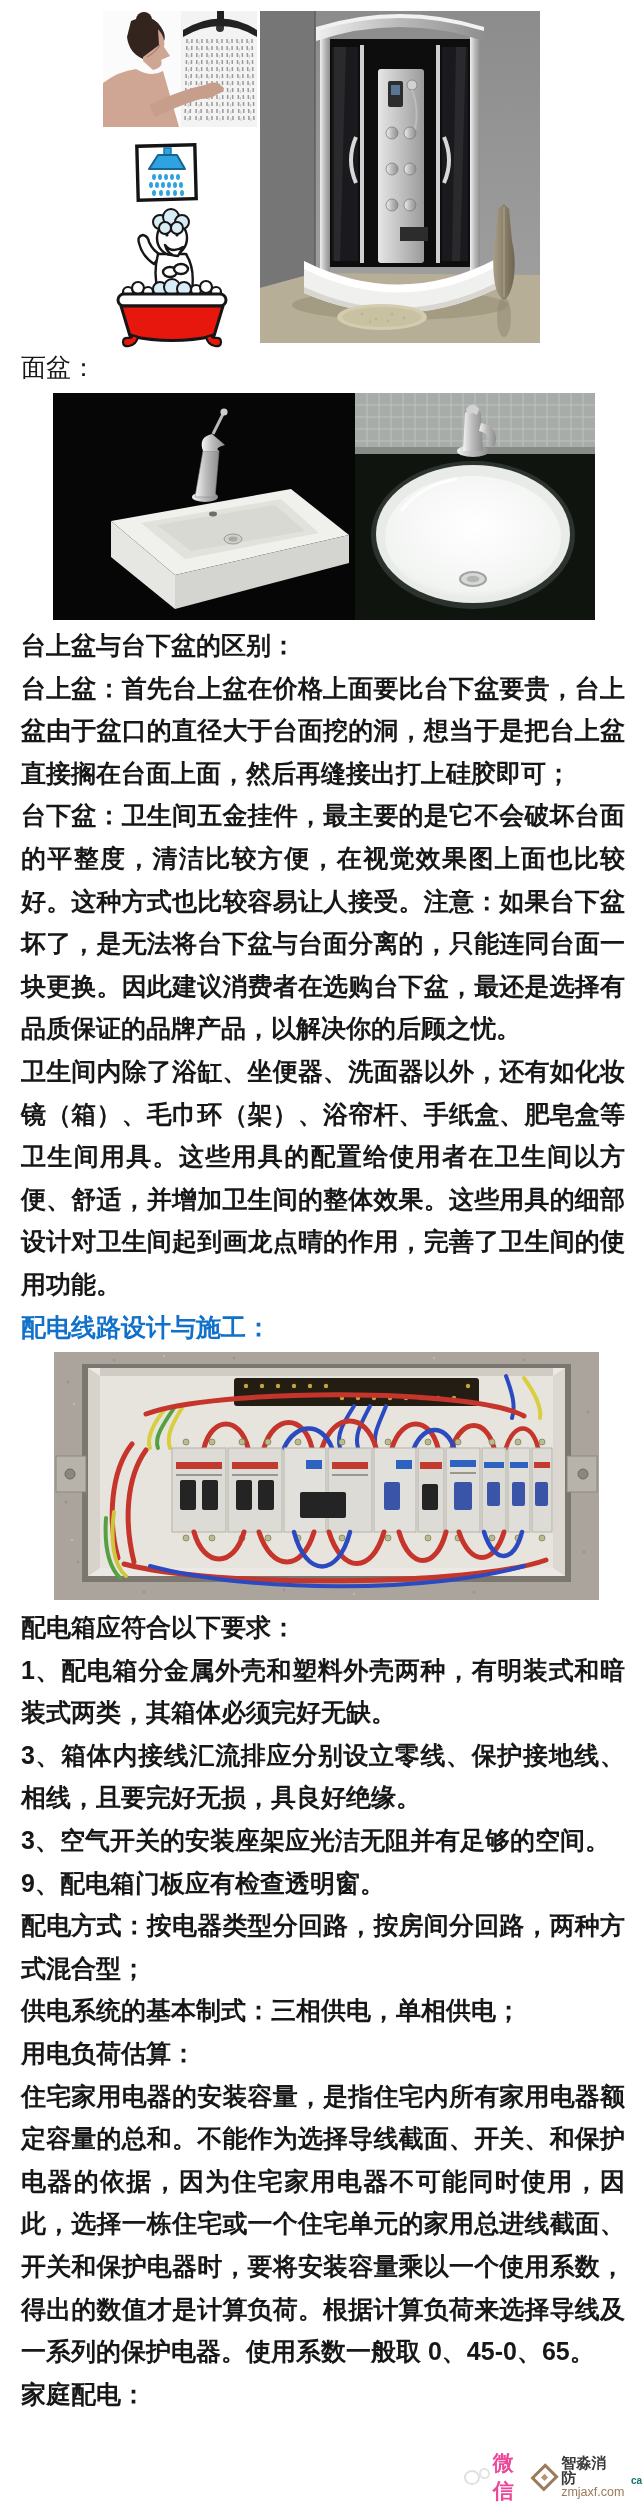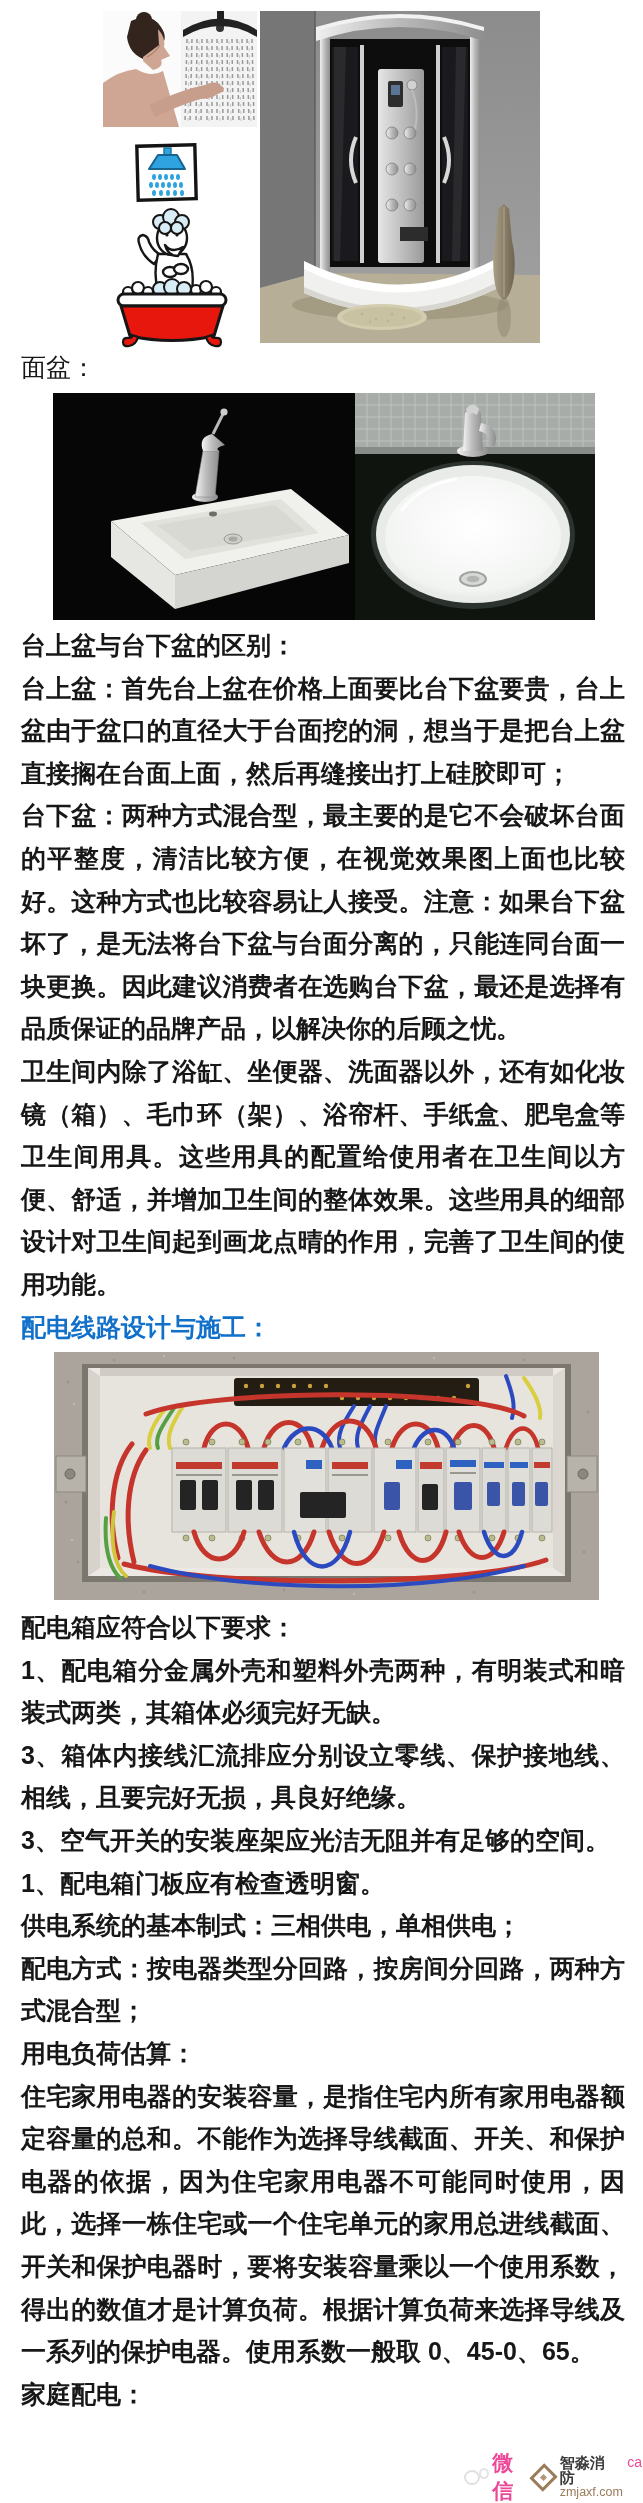--- a/index.html
+++ b/index.html
@@ -20,23 +20,23 @@
   
   .wm{position:absolute;left:464px;top:2452px;width:178px;height:50px;display:flex;
       align-items:center;gap:3px;}
   .wm-faint{display:flex;align-items:center;gap:2px;color:#ec4899;font-size:21px;font-weight:700;}
   .wm-circle{width:14px;height:11px;border:2px solid #e0e0e0;border-radius:50%;}
   .wm-blob{width:7px;height:7px;border:2px solid #e3e3e3;border-radius:50%;margin-left:-4px;margin-top:-8px;}
   .wm-logo{width:15px;height:15px;border:3px solid #9a7b5a;transform:rotate(45deg);margin:0 4px 0 2px;
            display:flex;align-items:center;justify-content:center;}
   .wm-logo-inner{width:5px;height:5px;background:#b59478;}
   .wm-col{display:flex;flex-direction:column;line-height:1.05;}
-  .wm-brand-row{display:flex;align-items:flex-start;gap:20px;}
+  .wm-brand-row{display:flex;align-items:flex-end;gap:20px;}
   .wm-brand{font-size:15px;font-weight:700;color:#3b3b3b;}
-  .wm-suffix{font-size:14px;color:#ec4899;font-weight:400;}
+  .wm-suffix{font-size:10px;color:#0f766e;font-weight:700;}
   .wm-domain{font-size:12.5px;font-weight:400;color:#9a7b5a;}
 </style>
 </head>
 <body>
 
 <div class="page">
 
   <svg class="abs" style="left:103px;top:11px" width="154" height="116" viewBox="0 0 154 116">
     <rect width="154" height="116" fill="#fbfbfb"></rect>
     <rect x="78" width="76" height="116" fill="#f3f3f3"></rect>
@@ -273,21 +273,21 @@
     <ellipse cx="420" cy="186" rx="6.5" ry="3.2" fill="#b2b5b2"></ellipse>
     <ellipse cx="420" cy="58" rx="16" ry="6" fill="url(#chrome)"></ellipse>
     <path d="M410,58 L412,20 Q420,13 428,20 L430,58 Z" fill="url(#chrome)"></path>
     <path d="M428,30 Q447,34 442,53 L435,54 Q438,40 426,38 Z" fill="url(#chrome)"></path>
     <path d="M413,16 q7,-9 13,0 l-2,6 q-5,-4 -9,0 z" fill="#d2d2d2"></path>
   </svg>
 
   <div class="flow">
     <h3 class="h-plain">台上盆与台下盆的区别：</h3>
     <p>台上盆：首先台上盆在价格上面要比台下盆要贵，台上盆由于盆口的直径大于台面挖的洞，想当于是把台上盆直接搁在台面上面，然后再缝接出打上硅胶即可；</p>
-    <p>台下盆：两种方式混合型，最主要的是它不会破坏台面的平整度，清洁比较方便，在视觉效果图上面也比较好。这种方式也比较容易让人接受。注意：如果台下盆坏了，是无法将台下盆与台面分离的，只能连同台面一块更换。因此建议消费者在选购台下盆，最还是选择有品质保证的品牌产品，以解决你的后顾之忧。</p>
+    <p>台下盆：卫生间五金挂件，最主要的是它不会破坏台面的平整度，清洁比较方便，在视觉效果图上面也比较好。这种方式也比较容易让人接受。注意：如果台下盆坏了，是无法将台下盆与台面分离的，只能连同台面一块更换。因此建议消费者在选购台下盆，最还是选择有品质保证的品牌产品，以解决你的后顾之忧。</p>
     <p>卫生间内除了浴缸、坐便器、洗面器以外，还有如化妆镜（箱）、毛巾环（架）、浴帘杆、手纸盒、肥皂盒等卫生间用具。这些用具的配置给使用者在卫生间以方便、舒适，并增加卫生间的整体效果。这些用具的细部设计对卫生间起到画龙点晴的作用，完善了卫生间的使用功能。</p>
     <h3 class="h-blue">配电线路设计与施工：</h3>
 
     <div class="img-inflow">
       <svg width="545" height="248" viewBox="0 0 545 248">
         <rect width="545" height="248" fill="#aaa49c"></rect>
         <g fill="#8f897f" opacity="0.55">
           <circle cx="14" cy="30" r="1.6"></circle>
             <circle cx="30" cy="70" r="1.3"></circle>
             <circle cx="12" cy="150" r="1.7"></circle>
@@ -446,23 +446,23 @@
         <circle cx="16" cy="122" r="5" fill="#8b867e" stroke="#6e6a62"></circle>
         <rect x="513" y="104" width="30" height="36" fill="#b7b2aa" stroke="#8d887f"></rect>
         <circle cx="529" cy="122" r="5" fill="#8b867e" stroke="#6e6a62"></circle>
       </svg>
     </div>
 
     <h3 class="h-plain">配电箱应符合以下要求：</h3>
     <p>1、配电箱分金属外壳和塑料外壳两种，有明装式和暗装式两类，其箱体必须完好无缺。</p>
     <p>3、箱体内接线汇流排应分别设立零线、保护接地线、相线，且要完好无损，具良好绝缘。</p>
     <p>3、空气开关的安装座架应光洁无阻并有足够的空间。</p>
-    <p>1、配电箱门板应有检查透明窗。</p>
+    <p>9、配电箱门板应有检查透明窗。</p>
+    <p>配电方式：按电器类型分回路，按房间分回路，两种方式混合型；</p>
     <p>供电系统的基本制式：三相供电，单相供电；</p>
-    <p>配电方式：按电器类型分回路，按房间分回路，两种方式混合型；</p>
     <h3 class="h-bold">用电负荷估算：</h3>
     <p>住宅家用电器的安装容量，是指住宅内所有家用电器额定容量的总和。不能作为选择导线截面、开关、和保护电器的依据，因为住宅家用电器不可能同时使用，因此，选择一栋住宅或一个住宅单元的家用总进线截面、开关和保护电器时，要将安装容量乘以一个使用系数，得出的数值才是计算负荷。根据计算负荷来选择导线及一系列的保护电器。使用系数一般取 0、45-0、65。</p>
     <h3 class="h-bold">家庭配电：</h3>
   </div>
 
   <div class="wm">
     <span class="wm-circle"></span>
     <span class="wm-blob"></span>
     <span class="wm-faint">微信</span>
     <span class="wm-logo">

